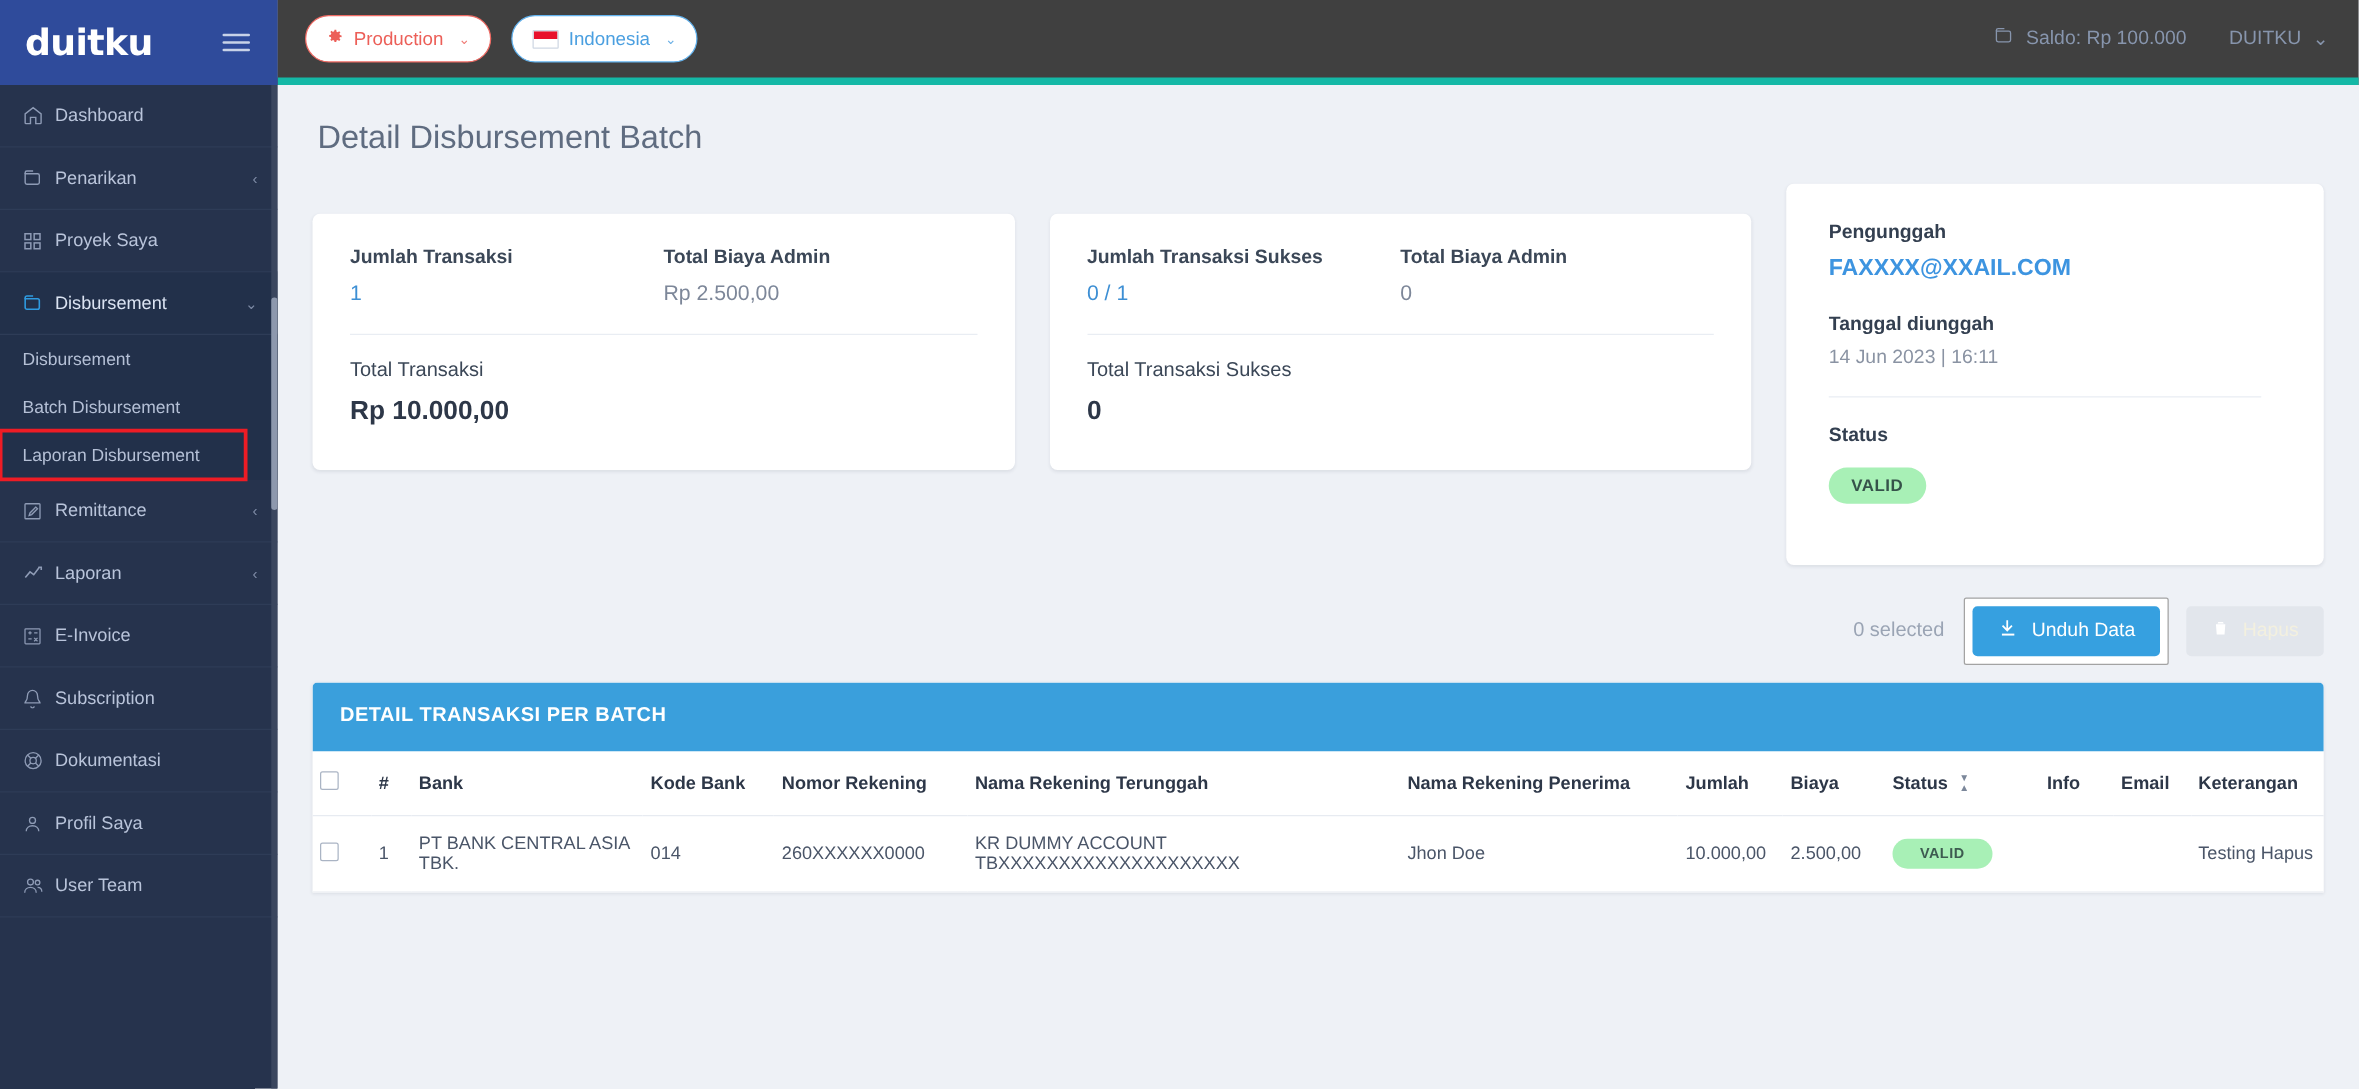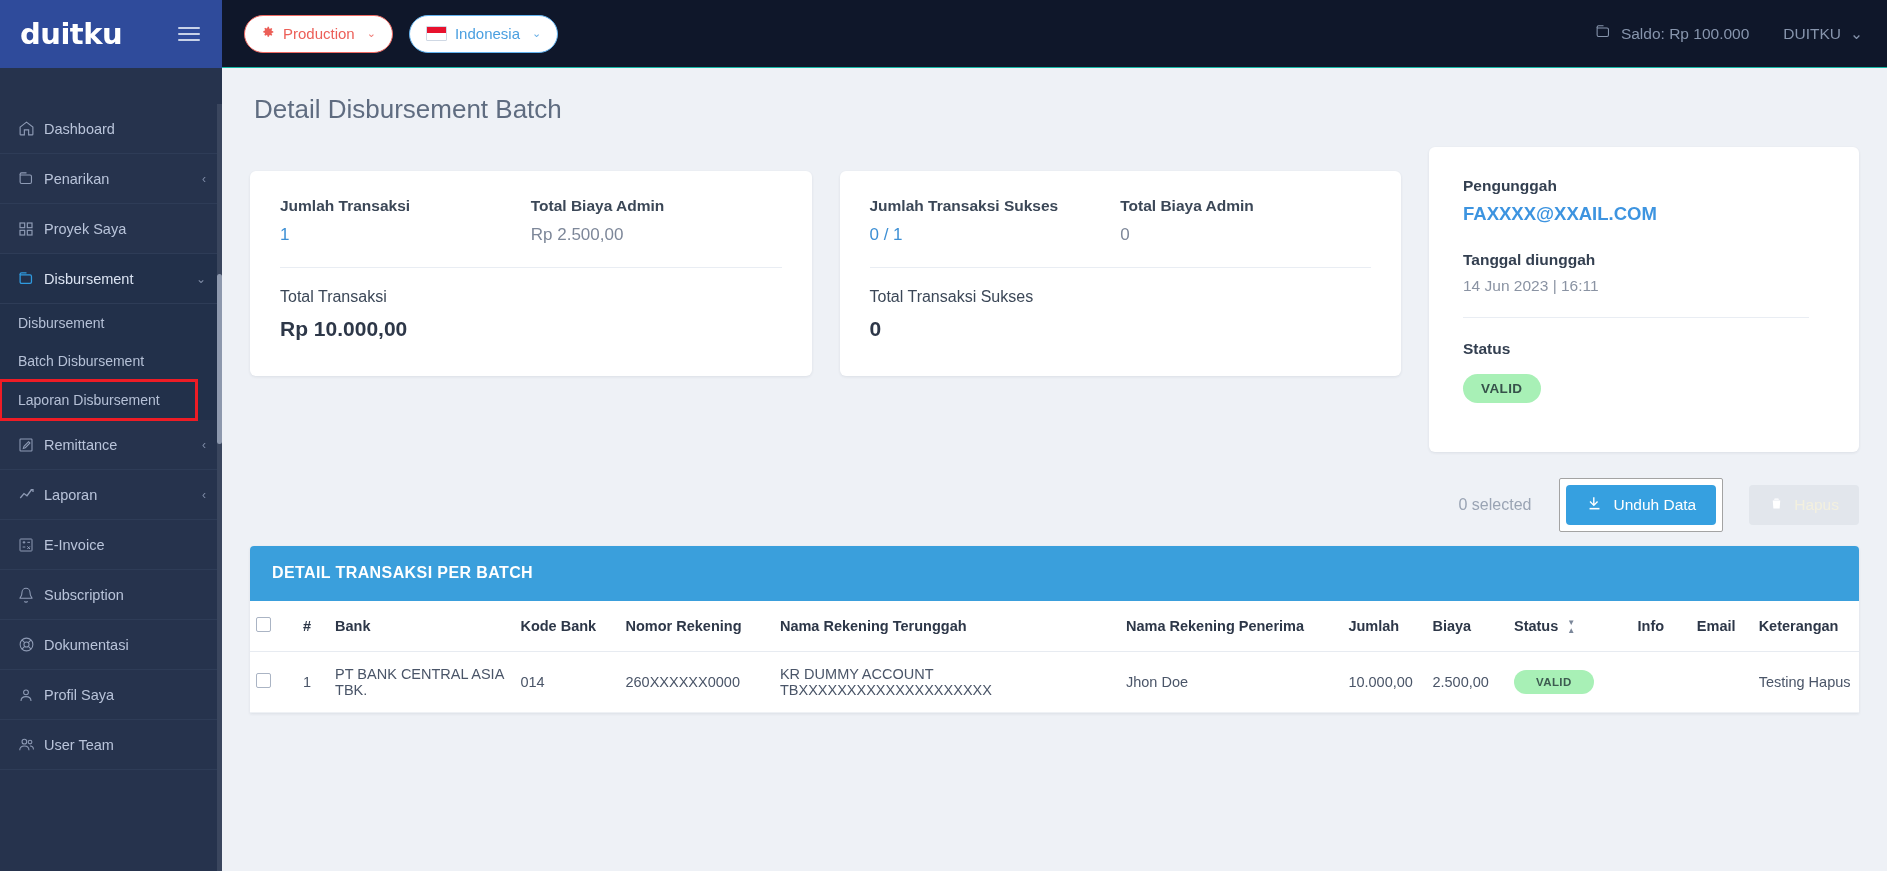--- a/index.html
+++ b/index.html
@@ -24,21 +24,21 @@
     padding: 0 18px 0 20px;
   }
   .logo { display: flex; align-items: baseline; }
   .logo-text {
     color: #ffffff; font-size: 29px; font-weight: bold;
     letter-spacing: -0.5px; font-family: "DejaVu Sans", sans-serif;
   }
   .burger { display: flex; flex-direction: column; gap: 4px; cursor: pointer; padding: 4px; }
   .burger span { display:block; width: 22px; height: 2px; background: #c8d2e8; border-radius: 1px; }
 
-  .sb-scroll { flex: 1; overflow: hidden; position: relative; margin-top: 36px; }
+  .sb-scroll { flex: 1; overflow: hidden; position: relative; }
   .sb-item {
     display: flex; align-items: center;
     height: 50px; padding: 0 16px 0 18px;
     border-bottom: 1px solid #2e3c57;
     color: #b9c4da; font-size: 14.5px;
     cursor: pointer; position: relative;
   }
   .sb-item .ic { width: 26px; min-width: 26px; display: flex; align-items: center; color: #8e9bb5; }
   .sb-item .lbl { flex: 1; white-space: nowrap; }
   .sb-item .caret { color: #7d8aa5; font-size: 12px; line-height: 1; }
@@ -65,23 +65,23 @@
   }
   .sb-thumb {
     position: absolute; right: 0; top: 170px; width: 5px; height: 170px;
     background: #8d98ad; border-radius: 3px;
   }
 
   
   .main { flex: 1; height: 871px; display: flex; flex-direction: column; background: #eef1f6; }
 
   .topbar {
-    height: 68px; background: #0f172a;
+    height: 68px; background: #404040;
     display: flex; align-items: center; padding: 0 24px 0 22px;
-    border-bottom: 1px solid #14b8a6;
+    border-bottom: 6px solid #14b8a6;
   }
   .pill {
     display: inline-flex; align-items: center; gap: 8px;
     height: 38px; padding: 0 16px;
     border-radius: 20px; font-size: 15px; cursor: pointer;
     background: #fff;
   }
   .pill.prod { border: 1px solid #ef6a63; color: #ec5f58; margin-right: 16px; }
   .pill.country { border: 1px solid #63b3ef; color: #4a9fe0; }
   .pill .chev { font-size: 11px; opacity: .85; margin-left: 4px; }
@@ -133,21 +133,21 @@
   .sc-value { font-size: 15.5px; color: #8a93a3; }
   .sc-divider { border-top: 1px solid #e9edf3; margin: 22px 0 22px 0; }
   .badge-valid {
     display: inline-block; background: #a8f0b6; color: #36524a;
     font-size: 13.5px; font-weight: bold; letter-spacing: .4px;
     padding: 7px 18px; border-radius: 16px; margin-top: 8px;
   }
 
   .actions-row {
     display: flex; align-items: center; justify-content: flex-end;
-    margin-top: 28px; height: 50px; gap: 12px;
+    margin-top: 28px; height: 50px; gap: 0;
   }
   .selected-txt { color: #9aa4b4; font-size: 16px; margin-right: 16px; }
   .btn-dl-wrap {
     border: 1px solid #a3a3a3; padding: 6px; background: #fff; border-radius: 2px;
     display: inline-flex;
   }
   .btn {
     display: inline-flex; align-items: center; gap: 10px;
     height: 40px; padding: 0 20px; border: none; border-radius: 4px;
     font-size: 15.5px; cursor: pointer; font-family: "Liberation Sans", sans-serif;

